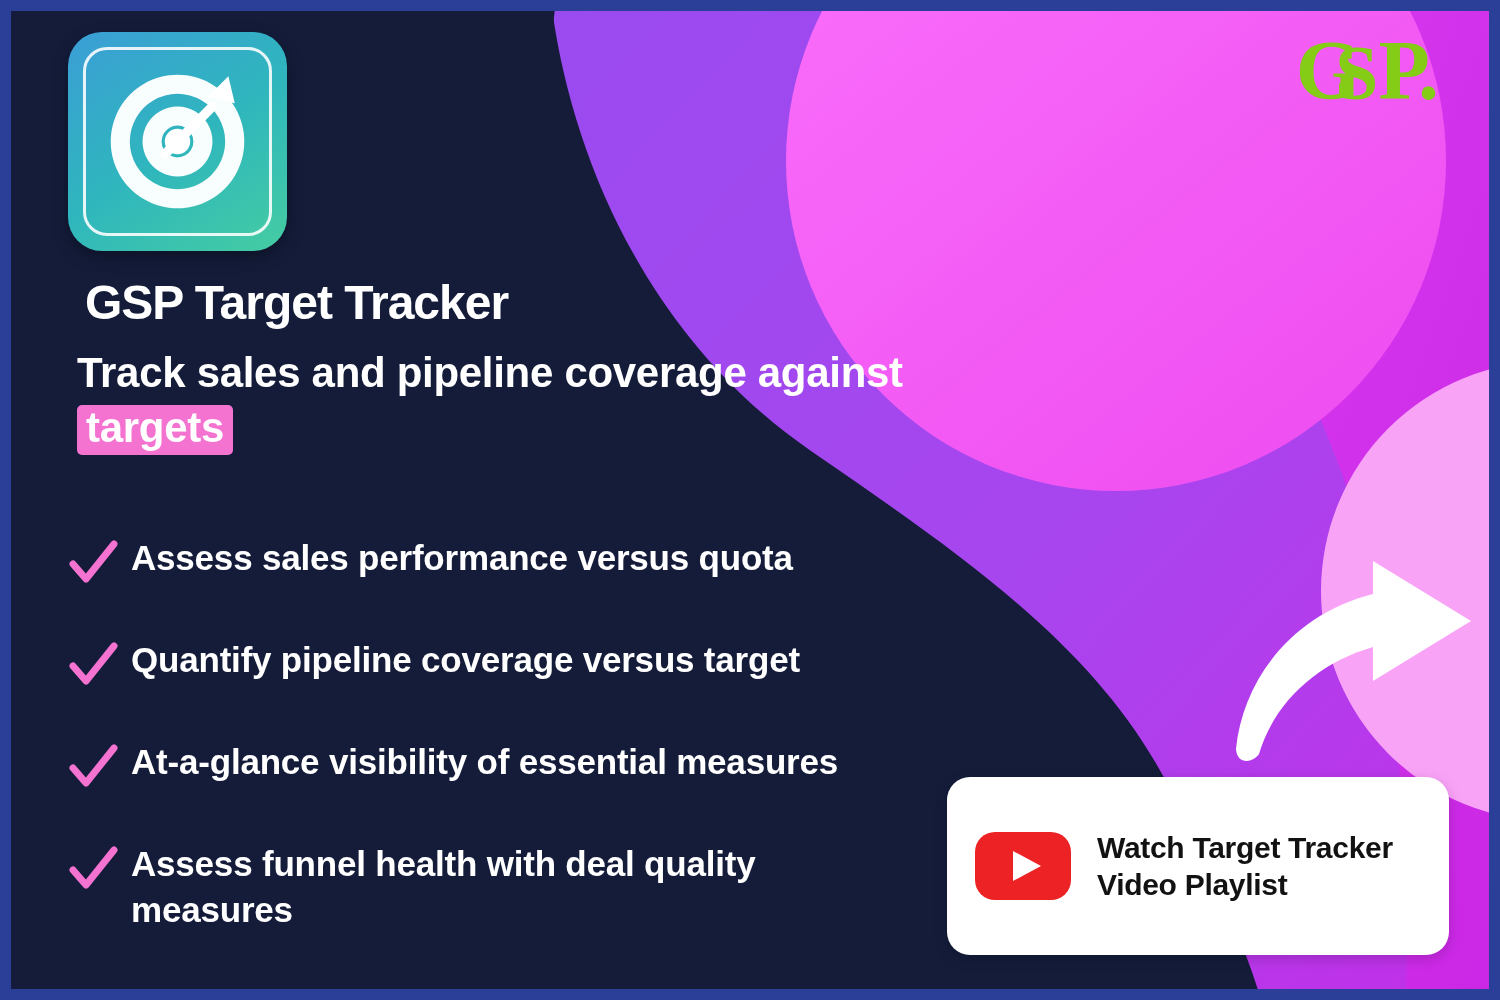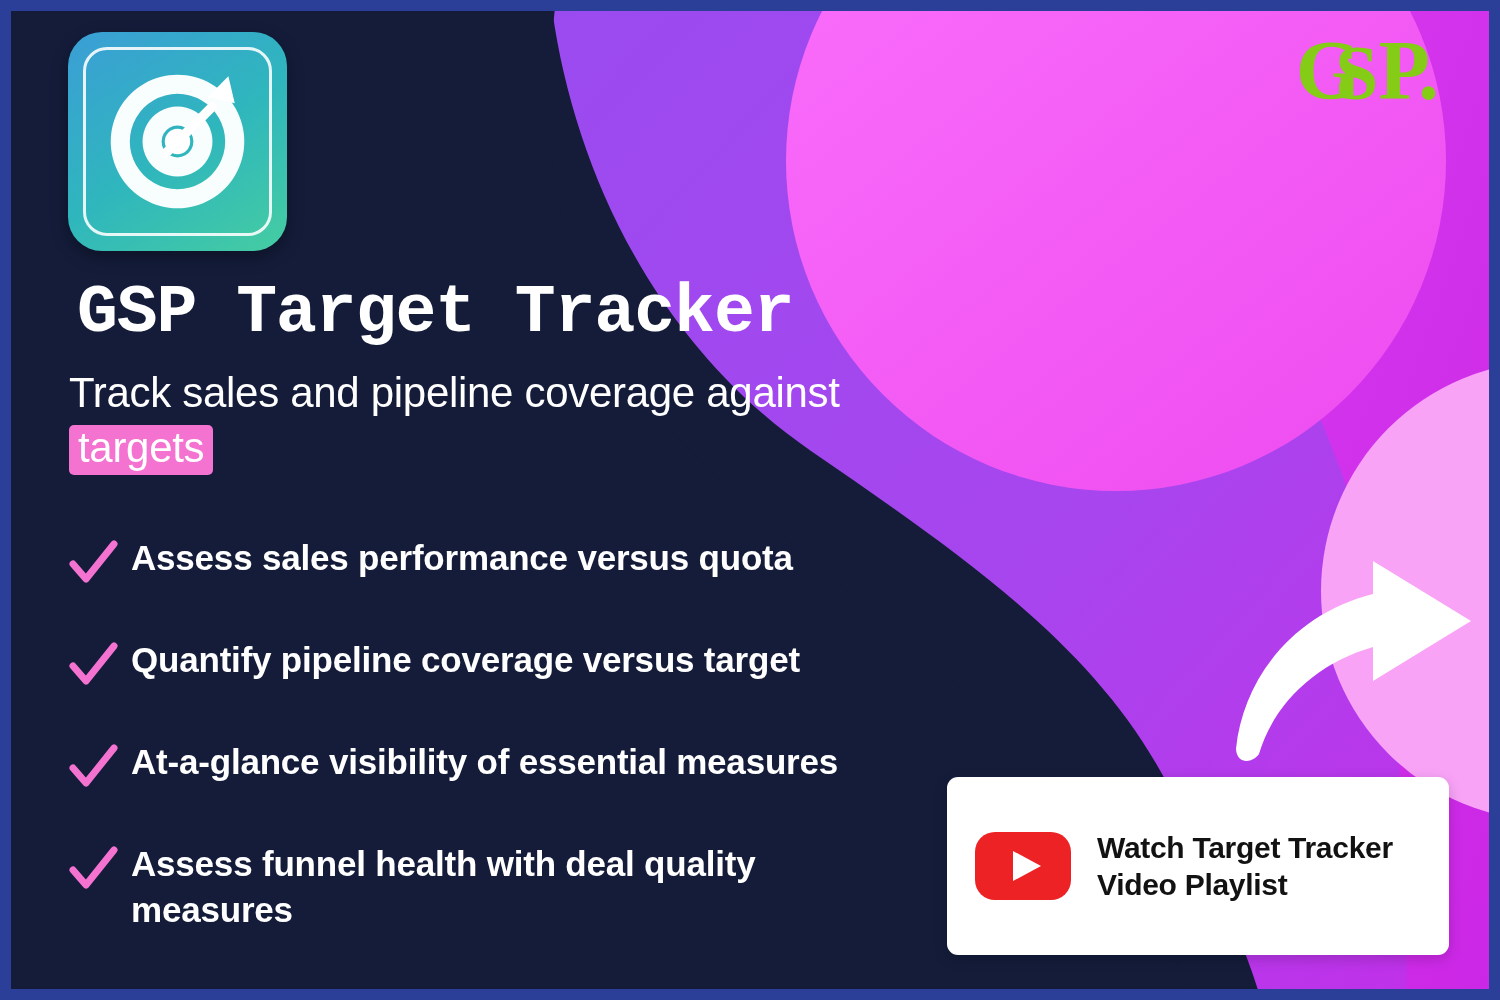--- a/index.html
+++ b/index.html
@@ -83,34 +83,33 @@
 
   
   #headline-block {
     position: absolute;
     left: 58px;
     top: 268px;
     width: 900px;
   }
   #page-title {
     color: #ffffff;
-    font-size: 68px;
+    font-size: 48px;
     font-weight: 700;
     line-height: 1.0;
     letter-spacing: -1px;
-    margin: 0 0 18px 8px;
-    font-family: Liberation Mono, monospace;
+    margin: 0 0 18px 16px;
   }
   #subtitle {
     color: #ffffff;
     font-size: 42px;
-    font-weight: 400;
+    font-weight: 700;
     line-height: 1.32;
     letter-spacing: -0.3px;
-    margin: 0;
+    margin: 8px;
     max-width: 840px;
   }
   #subtitle .hl {
     background: #f472d0;
     color: #ffffff;
     border-radius: 5px;
     padding: 2px 9px 5px 9px;
     display: inline-block;
     line-height: 1.02;
   }
@@ -160,21 +159,21 @@
   #curved-arrow svg { display: block; width: 260px; height: 212px; }
 
   
   #youtube-card {
     position: absolute;
     left: 936px;
     top: 766px;
     width: 502px;
     height: 178px;
     background: #ffffff;
-    border-radius: 11px;
+    border-radius: 23px;
     display: flex;
     align-items: center;
     padding: 0 28px;
     box-sizing: border-box;
     box-shadow: 0 4px 14px rgba(0,0,0,0.18);
   }
   #youtube-logo {
     flex: 0 0 auto;
     width: 96px;
     height: 68px;

